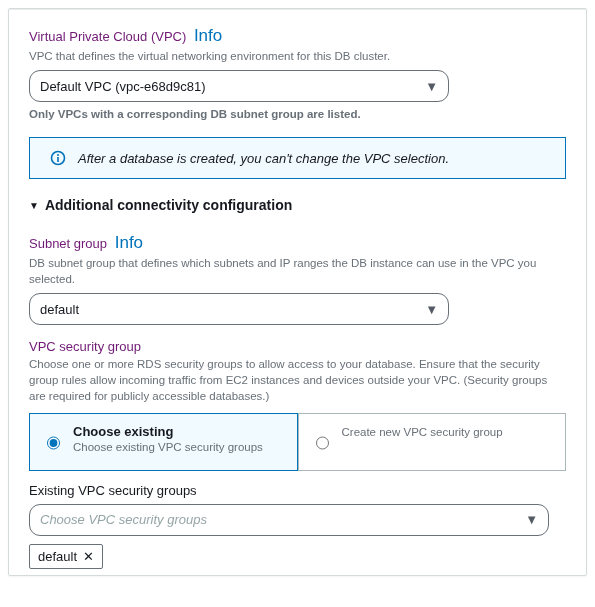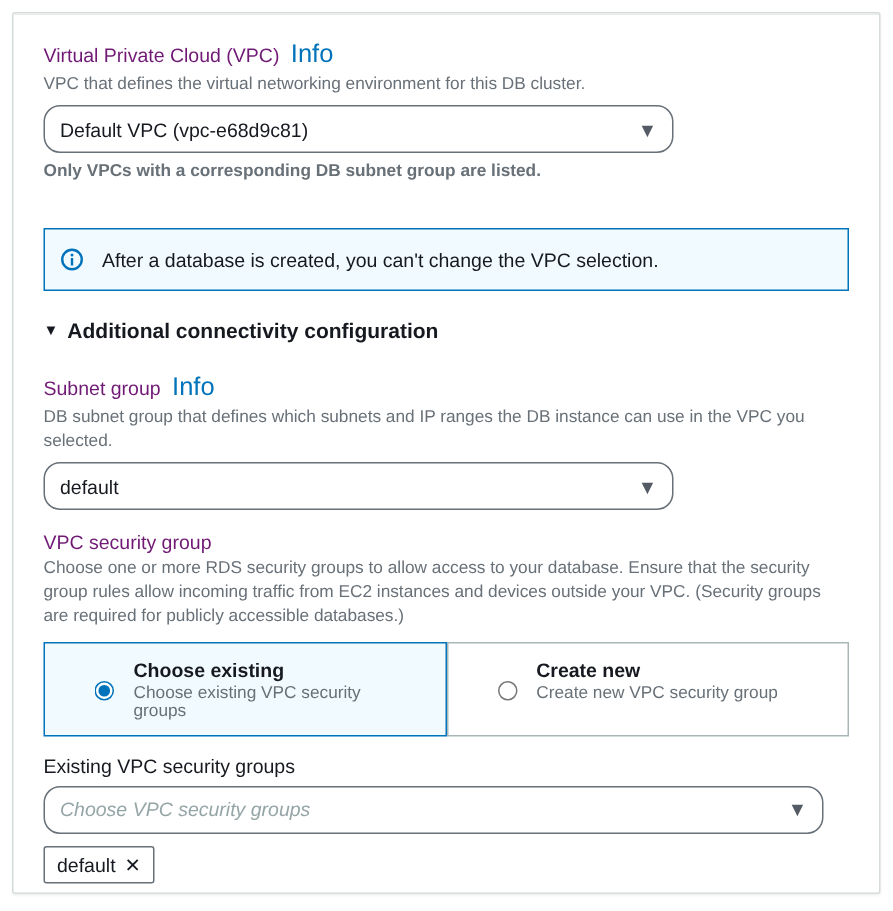--- a/index.html
+++ b/index.html
@@ -58,47 +58,48 @@
     background: #fff;
     width: 420px;
     cursor: pointer;
     font-size: 13px;
   }
   .select.full { width: 100%; max-width: 520px; }
   .select .caret { color: #545b64; }
   .select.disabled { color: #95a5a6; font-style: italic; }
   .helper-below { font-size: 11.5px; color: #687078; margin-top: 6px; font-weight: bold; }
   .alert {
-    margin-top: 32px;
+    margin-top: 17px;
     border: 1px solid #0073bb;
     background: #f1faff;
-    padding: 12px 10px;
+    padding: 12px 20px;
     display: flex;
     align-items: center;
     gap: 12px;
     font-size: 13px;
+    font-style: italic;
   }
   .alert svg { flex: 0 0 auto; }
   .expander {
     margin-top: 18px;
     display: flex;
     align-items: center;
     gap: 6px;
     font-size: 14px;
     font-weight: 700;
     cursor: pointer;
     padding-bottom: 6px;
   }
   .expander .tri { font-size: 10px; }
   .block { margin-top: 14px; }
   .radio-row { display: flex; gap: 0; margin-top: 8px; }
   .radio-tile {
     flex: 1;
     border: 1px solid #aab7b8;
-    padding: 10px 28px;
+    padding: 10px 12px;
     display: flex;
     gap: 10px;
     cursor: pointer;
     min-height: 58px;
   }
   .radio-tile + .radio-tile { border-left: none; }
   .radio-tile.selected {
     border: 1px solid #0073bb;
     background: #f1faff;
     position: relative;
@@ -175,21 +176,20 @@
         <label class="radio-tile selected">
           <input type="radio" name="sg" checked="" style="">
           <div>
             <div class="radio-title">Choose existing</div>
             <div class="radio-desc">Choose existing VPC security groups</div>
           </div>
         </label>
         <label class="radio-tile">
           <input type="radio" name="sg" style="">
           <div>
-            <div class="radio-title">Create new</div>
             <div class="radio-desc">Create new VPC security group</div>
           </div>
         </label>
       </div>
 
       <div class="sub-label">Existing VPC security groups</div>
       <div class="select full disabled">
         <span>Choose VPC security groups</span>
         <span class="caret">▼</span>
       </div>

